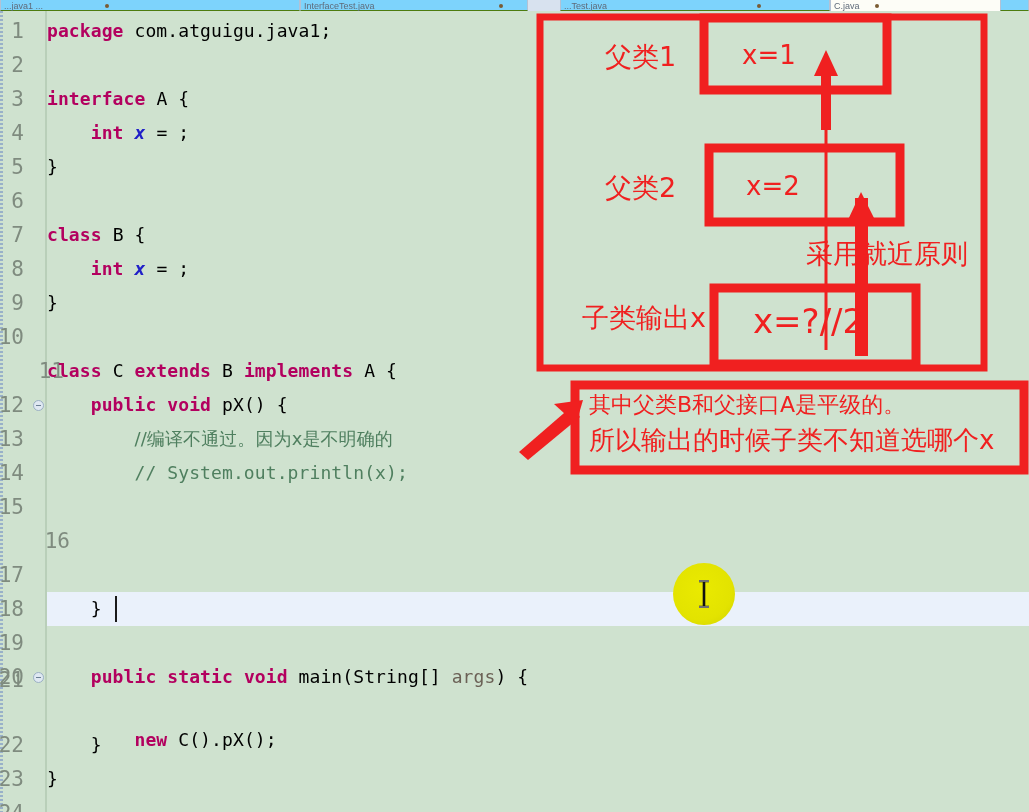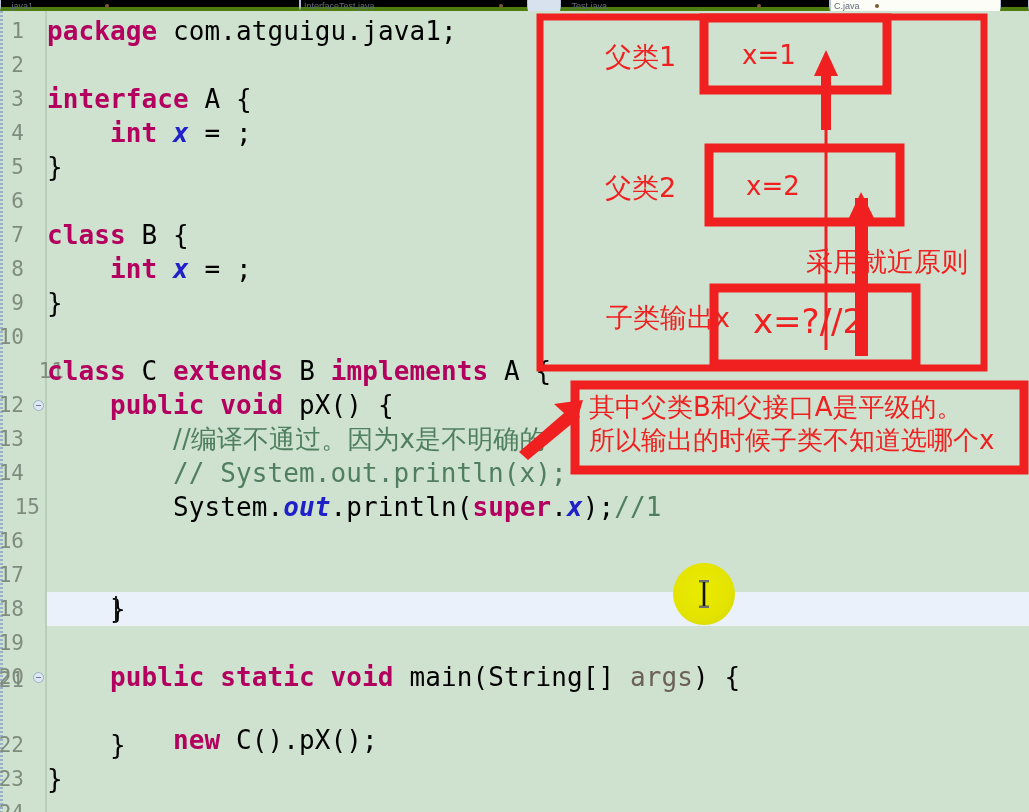--- a/index.html
+++ b/index.html
@@ -24,24 +24,24 @@
     position: absolute;
     left: 0; top: 0;
     width: 1029px; height: 11px;
     background: #d8e2ef;
     overflow: hidden;
   }
   .tabbar .tab {
     position: absolute;
     top: 0;
     height: 11px;
-    background: #000000;
+    background: #7dd3fc;
     border-left: 1px solid #b3c1d4;
     border-right: 1px solid #b3c1d4;
-    border-bottom: 4px solid #4d7c0f;
+    border-bottom: 1px solid #4d7c0f;
     box-sizing: border-box;
   }
   .tabbar .tab.active {
     background: #fdfdf7;
     border-bottom: none;
   }
   .tabbar .tabtext {
     position: absolute;
     top: 1px;
     left: 3px;
@@ -133,21 +133,21 @@
     position: absolute;
     left: 2px; top: 4px;
     width: 5px; height: 1px;
     background: #6b7f93;
   }
   .code {
     position: absolute;
     left: 0; top: 0;
     white-space: pre;
     font-family: "DejaVu Sans Mono", monospace;
-    font-size: 26px;
+    font-size: 18px;
     color: #000000;
     letter-spacing: 0.1px;
   }
   .kw   { color: #b3005f; font-weight: bold; }
   .fld  { color: #2020c8; font-weight: bold; font-style: italic; }
   .var  { color: #2020c8; font-weight: bold; font-style: italic; }
   .cmt  { color: #4f7f5f; }
   .cmt-cn { font-family: "DejaVu Sans", sans-serif; }
   .param{ color: #6b6156; }
   .plain{ color: #000; }
@@ -253,24 +253,24 @@
         <div class="row" style="top: 377px; text-decoration: underline;">
           <span class="lineno">12</span>
           <span class="foldmark"></span>
         </div>
         <div class="row" style="top: 411px;">
           <span class="lineno">13</span>
         </div>
         <div class="row" style="top: 445px;">
           <span class="lineno">14</span>
         </div>
-        <div class="row" style="top: 479px; margin-left: 16px;">
+        <div class="row" style="top: 479px;">
           <span class="lineno">15</span>
         </div>
-        <div class="row" style="top: 513px;">
+        <div class="row" style="top: 513px; margin-left: 46px;">
           <span class="lineno">16</span>
         </div>
         <div class="row" style="top: 547px;">
           <span class="lineno">17</span>
         </div>
         <div class="row" style="top: 581px;">
           <span class="lineno">18</span>
         </div>
         <div class="row" style="top: 615px;">
           <span class="lineno">19</span>
@@ -328,23 +328,20 @@
         </div>
         <div class="row" style="top: 377px;">
           <div class="code"><span class="plain">    </span><span class="kw">public</span><span class="plain"> </span><span class="kw">void</span><span class="plain"> </span><span class="plain">pX</span><span class="plain">()</span><span class="plain"> </span><span class="plain">{</span></div>
         </div>
         <div class="row" style="top: 411px;">
           <div class="code"><span class="plain">        </span><span class="cmt cmt-cn">//编译不通过。因为x是不明确的</span></div>
         </div>
         <div class="row" style="top: 445px;">
           <div class="code"><span class="plain">        </span><span class="cmt">// System.out.println(x);</span></div>
         </div>
-        <div class="row" style="top: 479px;">
-          <div class="code"><span class="plain">        </span><span class="plain">System</span><span class="plain">.</span><span class="fld">out</span><span class="plain">.</span><span class="plain">println</span><span class="plain">(</span><span class="kw">super</span><span class="plain">.</span><span class="var">x</span><span class="plain">);</span><span class="cmt">//1</span></div>
-        </div>
         <div class="row" style="top: 547px;">
           <div class="code"></div>
         </div>
         <div class="row current" style="top: 581px;">
           <div class="hl"></div>
           <div class="code"><span class="plain">    </span><span class="plain">}</span></div>
           <div class="caret" style="left: 67.75px; top: 4px;"></div>
         </div>
         <div class="row" style="top: 615px;">
           <div class="code"></div>
@@ -391,26 +388,26 @@
     <polygon points="583,400 554,404 576,424" fill="#f02020"></polygon>
   </svg>
 
   <div class="overlay">
     <div class="anno-text" style="left:605px; top:39px; font-size:27px;">父类1</div>
     <div class="anno-text" style="left:742px; top:40px; font-size:26px;">x=1</div>
 
     <div class="anno-text" style="left:605px; top:170px; font-size:27px;">父类2</div>
     <div class="anno-text" style="left:746px; top:171px; font-size:26px;">x=2</div>
 
-    <div class="anno-text" style="left:806px; top:244px; font-size:27px;">采用就近原则</div>
-
-    <div class="anno-text" style="left:606px; top:300px; font-size:27px;">子类输出x</div>
+    <div class="anno-text" style="left:806px; top:236px; font-size:27px;">采用就近原则</div>
+
+    <div class="anno-text" style="left:582px; top:300px; font-size:27px;">子类输出x</div>
     <div class="anno-text" style="left:753px; top:301px; font-size:34px;">x=?//2</div>
 
-    <div class="anno-text" style="left:589px; top:390px; font-size:26px;">其中父类B和父接口A是平级的。</div>
+    <div class="anno-text" style="left:589px; top:390px; font-size:22px;">其中父类B和父接口A是平级的。</div>
     <div class="anno-text" style="left:589px; top:423px; font-size:26px;">所以输出的时候子类不知道选哪个x</div>
   </div>
 
   <div id="cursorWrap" style="position: absolute; left: 0px; top: 0px; width: 1029px; height: 812px;">
     <div class="cursor-blob" id="blob" style="left: 673px; top: 563px;"></div>
     <svg class="ibeam" id="ibeam" viewBox="0 0 14 28" style="left: 697px; top: 580px;">
       <path d="M2 1 H12 M7 1 V27 M2 27 H12" stroke="#111" stroke-width="2.6" fill="none"></path>
       <path d="M2 1 H12 M2 27 H12" stroke="#fff" stroke-width="0.8" fill="none"></path>
     </svg>
   </div>

